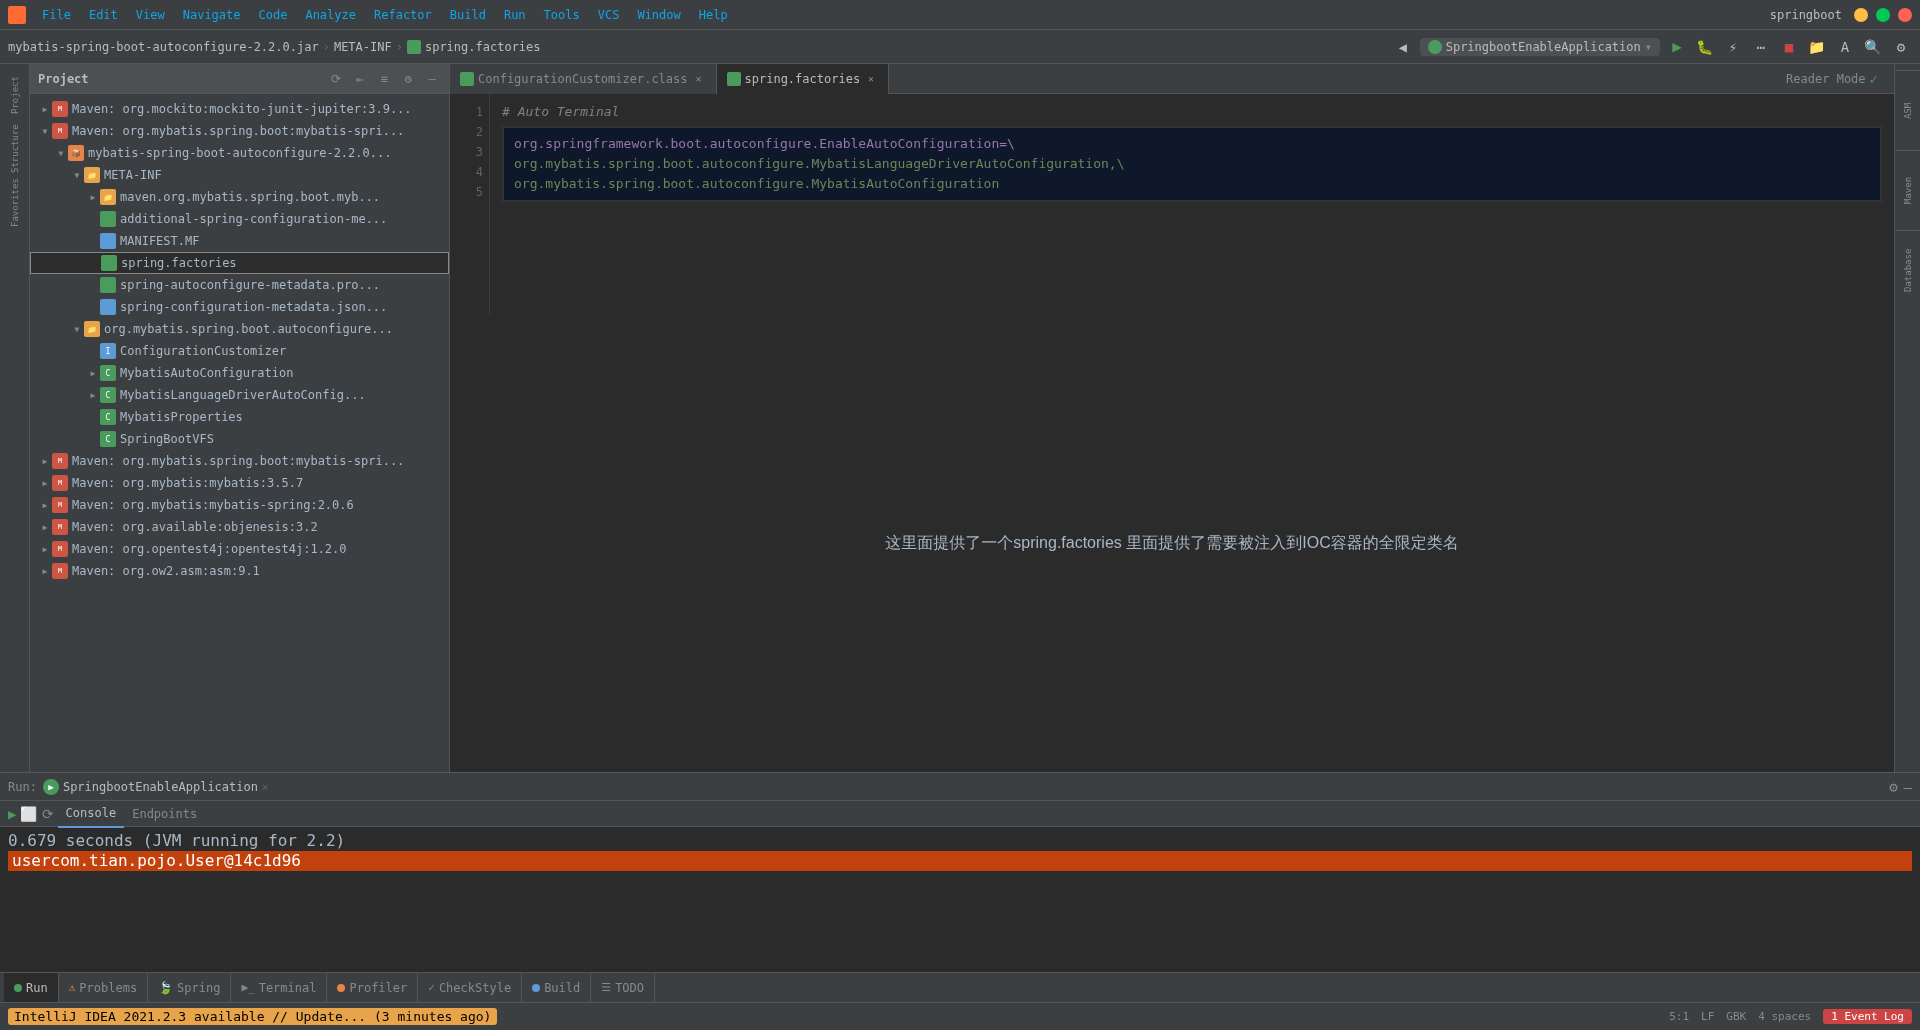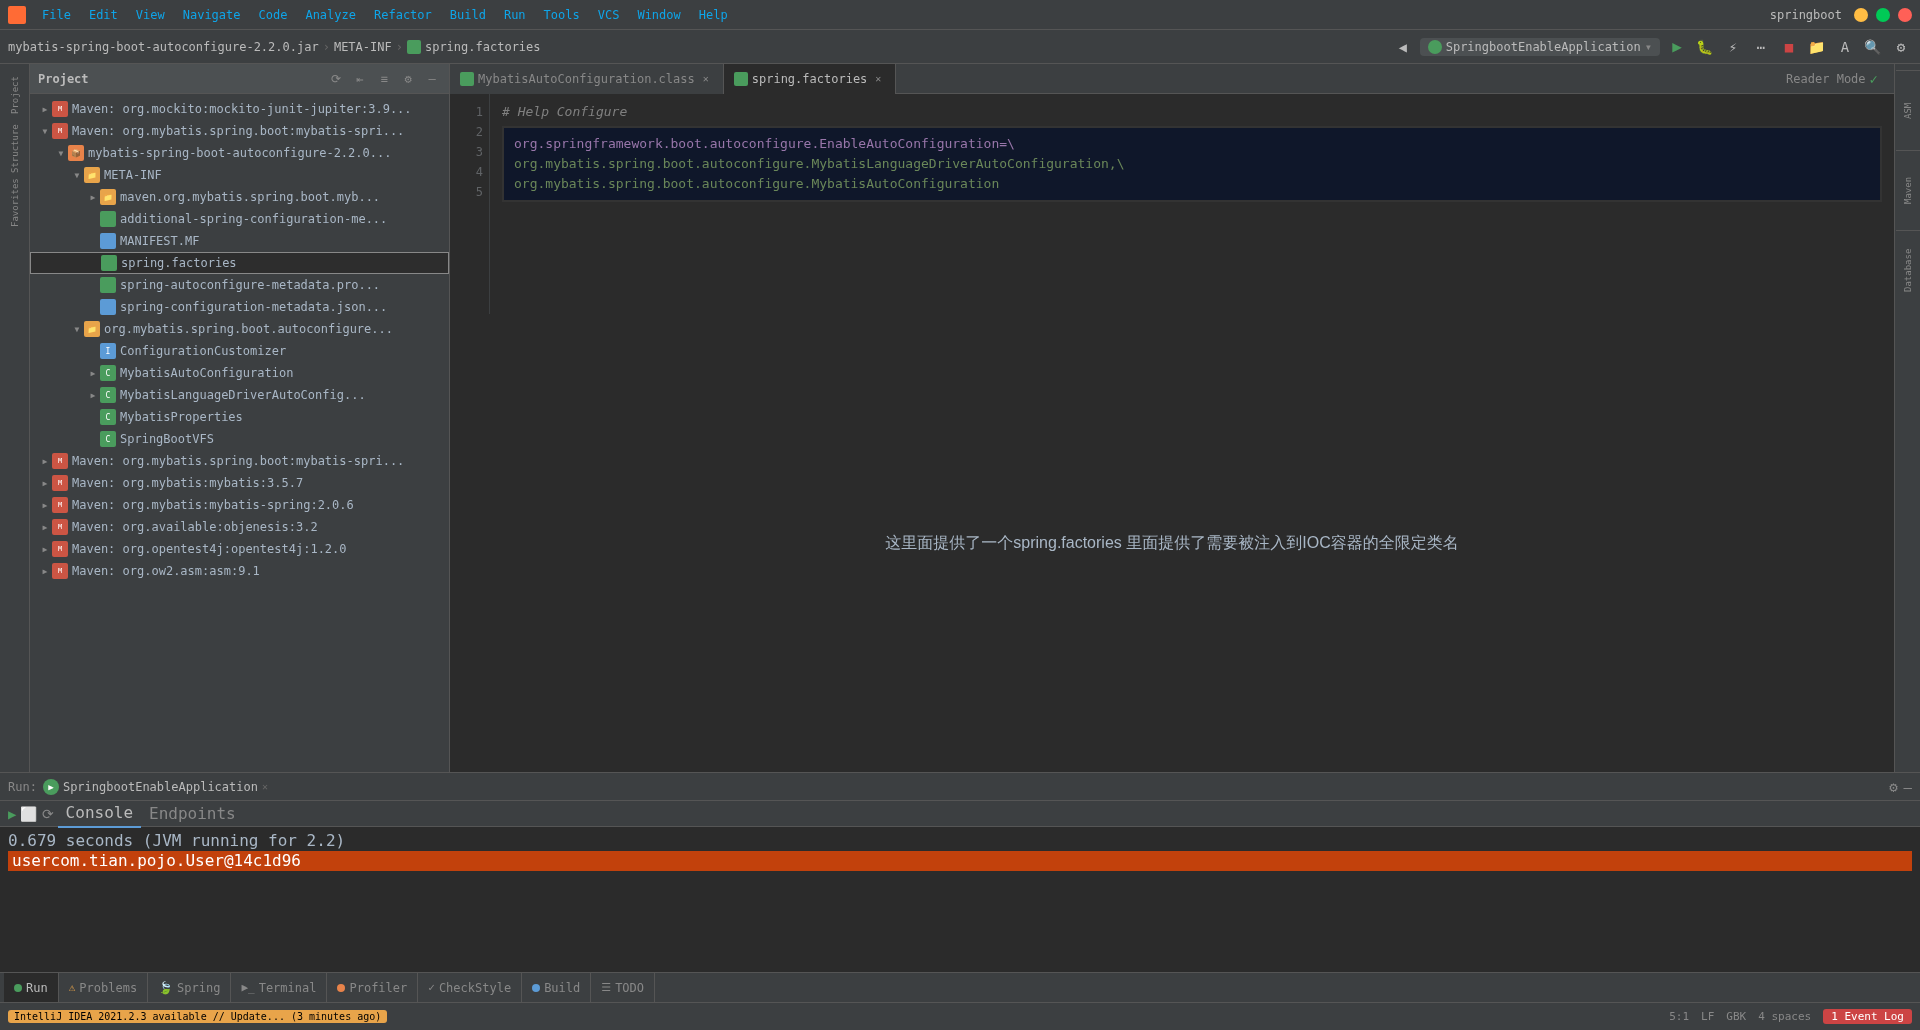--- a/index.html
+++ b/index.html
@@ -359,21 +359,21 @@
     
     #bottom-panel {
       height: 200px;
       background: #2b2b2b;
       border-top: 1px solid #555;
       display: flex;
       flex-direction: column;
       flex-shrink: 0;
     }
     .bottom-tab-label {
-      font-size: 16px;
+      font-size: 12px;
       color: #888;
       padding: 0 8px;
       height: 28px;
       display: flex;
       align-items: center;
       cursor: pointer;
     }
     .bottom-tab-label.active {
       color: #bbbbbb;
       border-bottom: 2px solid #5c9bd6;
@@ -428,21 +428,21 @@
       font-size: 11px;
       color: #888;
       border-top: 1px solid #555;
       flex-shrink: 0;
     }
     .status-warning {
       background: #e8a44a;
       color: #000;
       padding: 1px 6px;
       border-radius: 3px;
-      font-size: 10px;
+      font-size: 13px;
     }
     .status-right {
       margin-left: auto;
       display: flex;
       gap: 12px;
       align-items: center;
     }
     .status-event-log {
       background: #cc4444;
       color: white;
@@ -699,21 +699,21 @@
         <span class="tree-label">Maven: org.ow2.asm:asm:9.1</span>
       </div>
     </div>
   </div>
 
   <div id="editor-area">
 
     <div id="editor-tabs">
       <div class="editor-tab">
         <div class="tab-icon" style="background:#4a9c5d;"></div>
-        <span>MybatisAutoConfiguration.class</span>
+        <span>ConfigurationCustomizer.class</span>
         <span class="tab-close">✕</span>
       </div>
       <div class="editor-tab active">
         <div class="tab-icon" style="background:#4a9c5d;"></div>
         <span>spring.factories</span>
         <span class="tab-close">✕</span>
       </div>
       <div id="reader-mode-btn">
         <span>Reader Mode</span>
         <span style="color:#4a9c5d; font-size:14px;">✓</span>
@@ -724,21 +724,21 @@
 
       <div style="display:flex; flex-direction:row; height:220px; flex-shrink:0;">
         <div id="line-numbers">
           <div>1</div>
           <div>2</div>
           <div>3</div>
           <div>4</div>
           <div>5</div>
         </div>
         <div id="code-area">
-          <div class="code-comment"># Help Configure</div>
+          <div class="code-comment"># Auto Terminal</div>
           <div class="config-box">
             <div>
               <span class="code-key">org.springframework.boot.autoconfigure.EnableAutoConfiguration=\</span>
             </div>
             <div>
               <span class="code-value">org.mybatis.spring.boot.autoconfigure.MybatisLanguageDriverAutoConfiguration,\</span>
             </div>
             <div>
               <span class="code-value">org.mybatis.spring.boot.autoconfigure.MybatisAutoConfiguration</span>
             </div>

